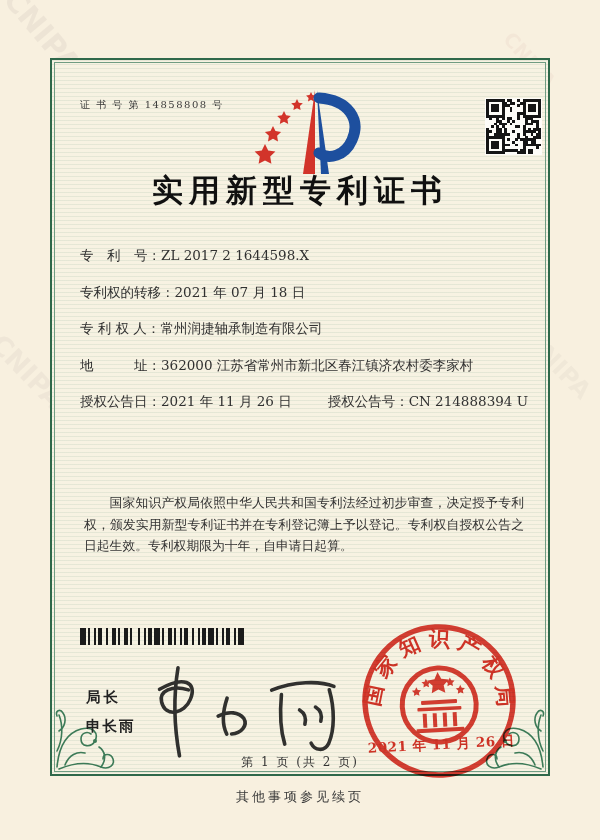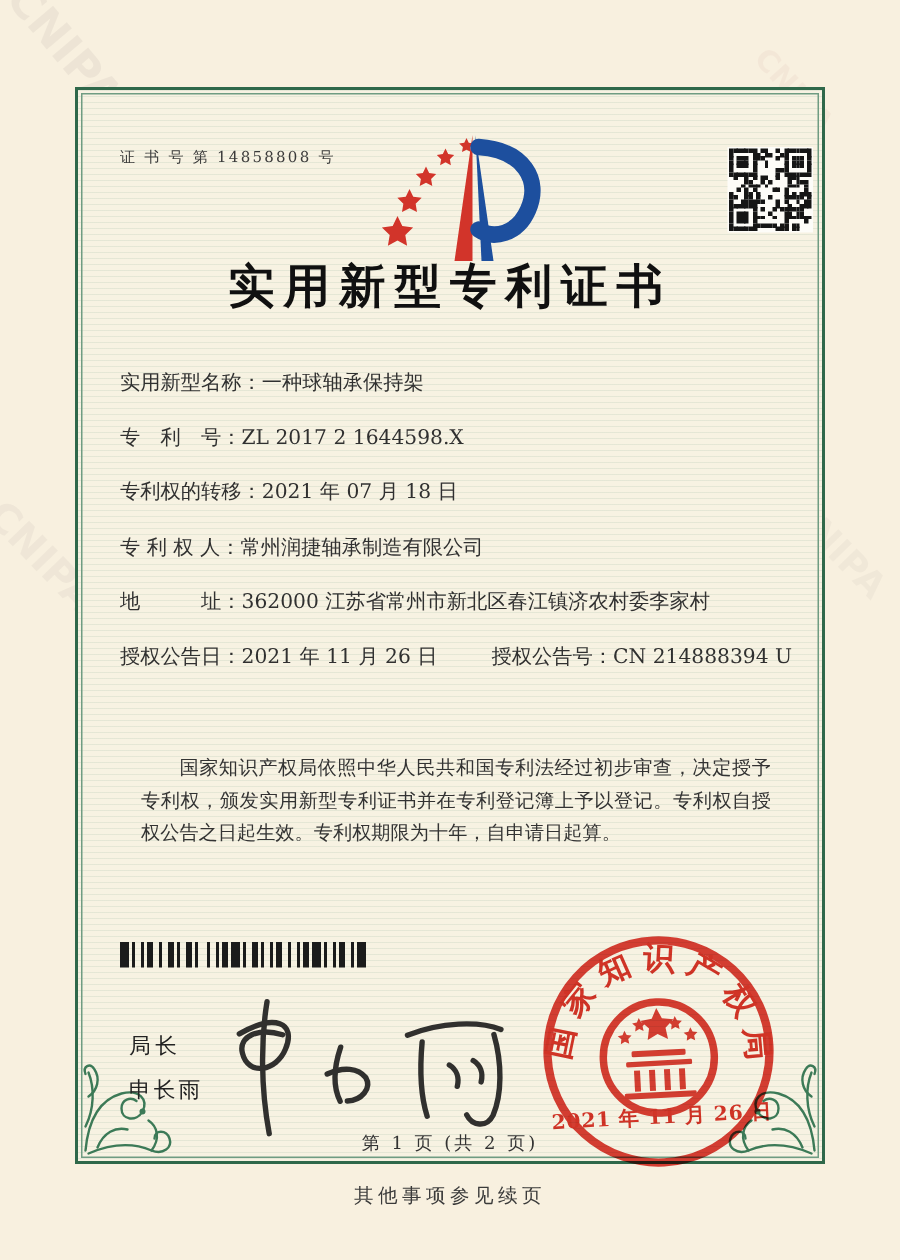--- a/index.html
+++ b/index.html
@@ -40,28 +40,28 @@
   
   .fields{position:absolute; left:28px; top:184px; width:448px; font-size:13.5px;}
   .frow{display:flex; margin-bottom:14.5px; line-height:22px; white-space:nowrap;}
   .fpair{display:flex;}
   .fpair + .fpair{margin-left:36px;}
   .flabel{color:#303030;}
   .fvalue{color:#303030;}
   
   .paras{position:absolute; left:30px; top:430px; width:444px;
          font-size:12.8px; line-height:21.5px; text-align:justify; color:#333;}
-  .paras p{text-indent:2em; margin:12px;}
+  .paras p{text-indent:2em; margin:2px;}
   
   .barcode{position:absolute; left:28px; top:568px; height:17px; display:flex; align-items:stretch;}
   .barcode .bar{background:#1b1b1b;}
   .barcode .gap{background:transparent;}
   
   .director{position:absolute; left:34px; top:628px; font-family:"DejaVu Sans","Liberation Sans",sans-serif;
-            font-size:14.5px; font-weight:400; color:#222; letter-spacing:3px;}
+            font-size:14.5px; font-weight:700; color:#222; letter-spacing:3px;}
   .director .name{margin-top:10px; letter-spacing:2px;}
   .signature{position:absolute; left:72px; top:596px; width:236px; height:112px; transform:rotate(-2deg);}
   
   .seal{position:absolute; left:306px; top:560px; width:162px; height:162px;
         transform:rotate(-3deg); opacity:.93; mix-blend-mode:multiply;}
   
   .pageno{position:absolute; left:0; top:694px; width:100%; text-align:center;
           font-size:12px; letter-spacing:2px; color:#333;}
   .contnote{position:absolute; left:0; top:788px; width:100%; text-align:center;
             font-size:13px; letter-spacing:3px; color:#3a3a3a;}
@@ -345,26 +345,20 @@
       <i style="left: 37.67px; top: 53.38px; width: 2.92px; height: 2.92px;"></i>
       <i style="left: 42.9px; top: 53.38px; width: 2.92px; height: 2.92px;"></i>
       <i style="left: 45.52px; top: 53.38px; width: 2.92px; height: 2.92px;"></i>
     </div>
 
   <div class="title">实用新型专利证书</div>
 
   <div class="fields" id="fields">
       <div class="frow">
         <span class="fpair">
-          <span class="flabel">实用新型名称：</span>
-          <span class="fvalue">一种球轴承保持架</span>
-        </span>
-      </div>
-      <div class="frow">
-        <span class="fpair">
           <span class="flabel">专　利　号：</span>
           <span class="fvalue">ZL 2017 2 1644598.X</span>
         </span>
       </div>
       <div class="frow">
         <span class="fpair">
           <span class="flabel">专利权的转移：</span>
           <span class="fvalue">2021 年 07 月 18 日</span>
         </span>
       </div>

